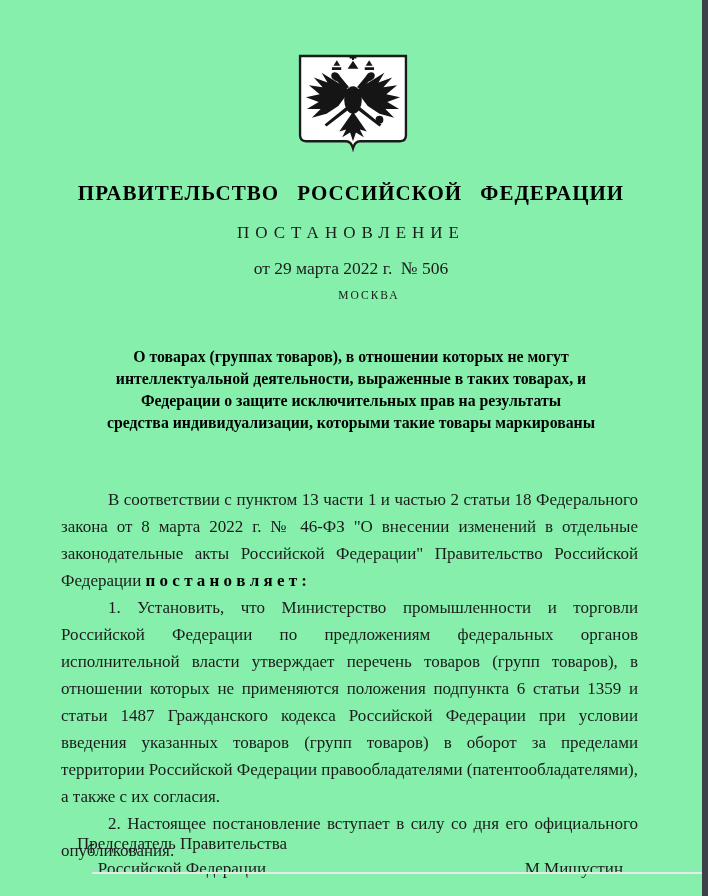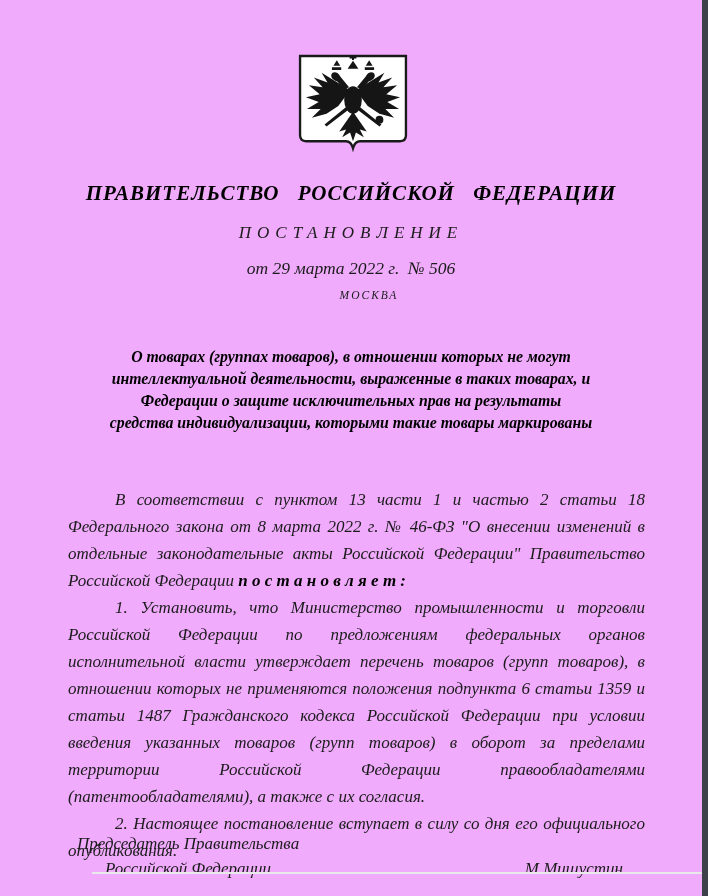--- a/index.html
+++ b/index.html
@@ -6,22 +6,21 @@
     margin: 0; padding: 0;
     width: 708px; height: 896px;
     overflow: hidden;
     background: #ffffff;
     font-family: "Liberation Serif", serif;
     color: #1b1b1b;
   }
   .page {
     position: relative;
     width: 708px; height: 896px;
-    background: #f0abfc;
-    font-style: italic;
+    background: #86efac;
   }
   .edge-right {
     position: absolute; top: 0; right: 0;
     width: 6px; height: 896px;
     background: #3d414a;
   }
   .bottom-line {
     position: absolute; left: 92px; right: 6px; top: 872px;
     height: 2px; background: #e9e9e9;
   }
@@ -50,21 +49,21 @@
   .city {
     top: 289px;
     font-size: 11.5px; letter-spacing: 2px; padding-left: 36px;
   }
   .title {
     top: 346px;
     font-weight: bold; color: #000;
     font-size: 15.8px; line-height: 22px;
   }
   .body-text {
-    position: absolute; top: 486px; left: 68px; width: 577px;
+    position: absolute; top: 486px; left: 61px; width: 577px;
     font-size: 17px; line-height: 27px;
     text-align: justify;
   }
   .body-text p { margin: 0; text-indent: 47px; }
   .resolves {
     font-weight: bold; color: #000;
   }
   .signature {
     position: absolute; top: 831px; left: 77px; width: 546px;
     display: flex; justify-content: space-between; align-items: flex-end;

